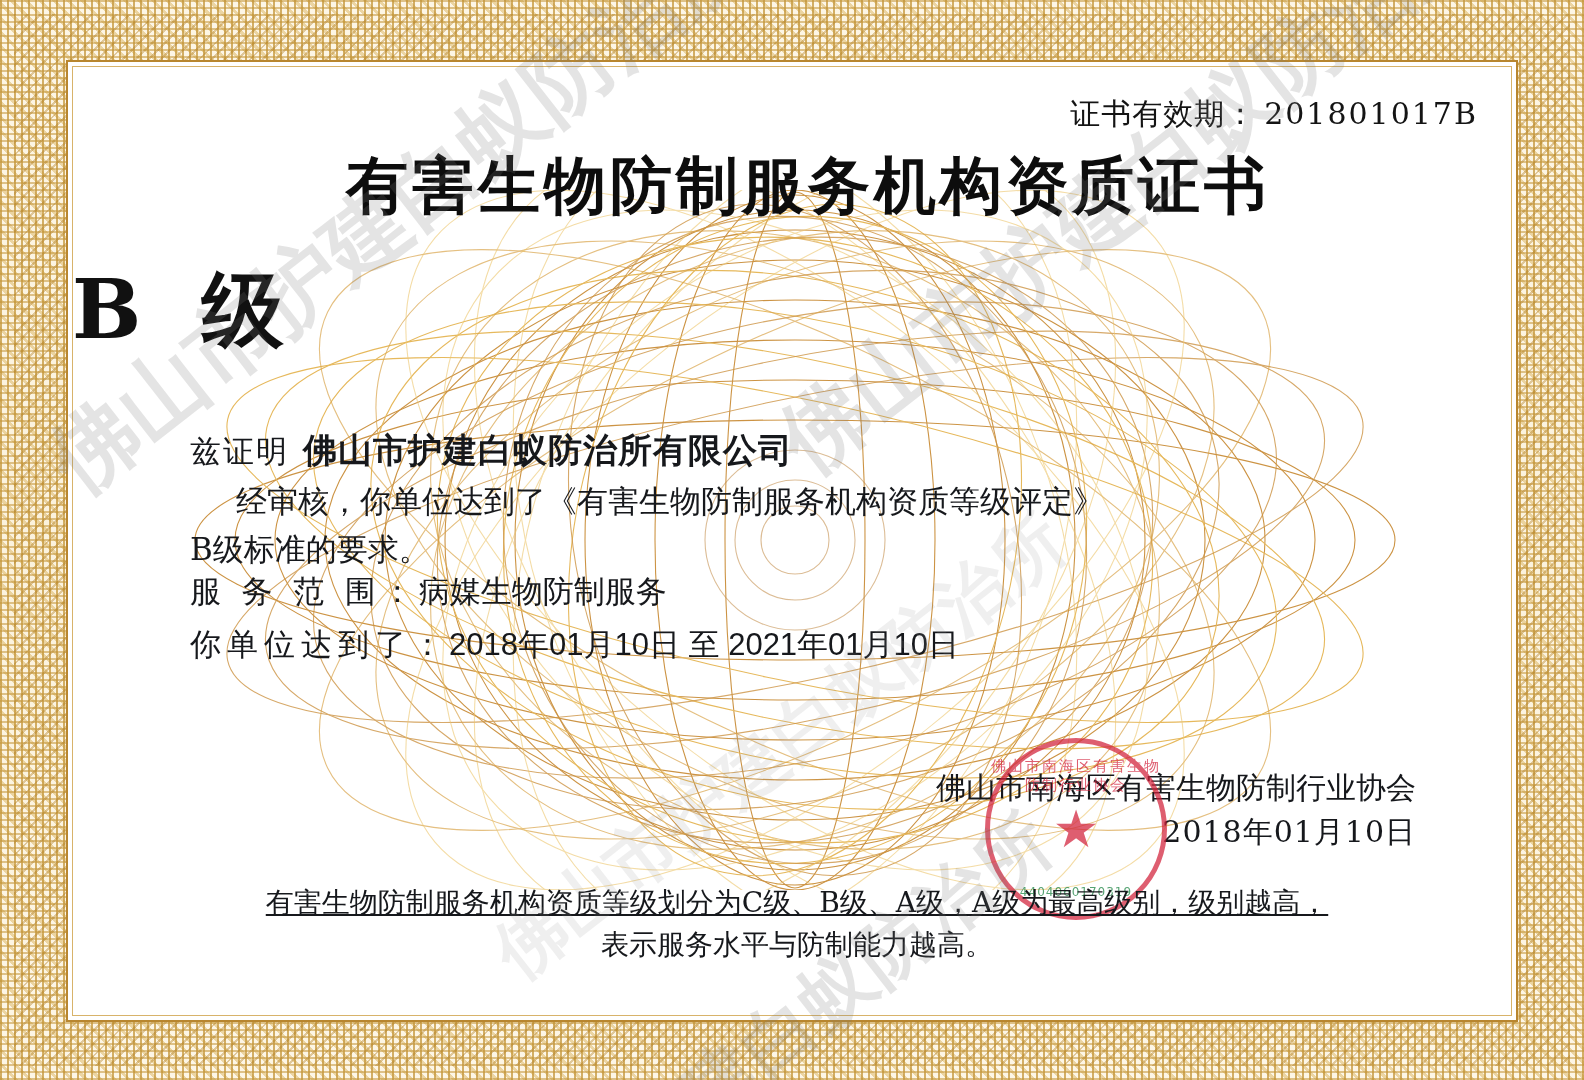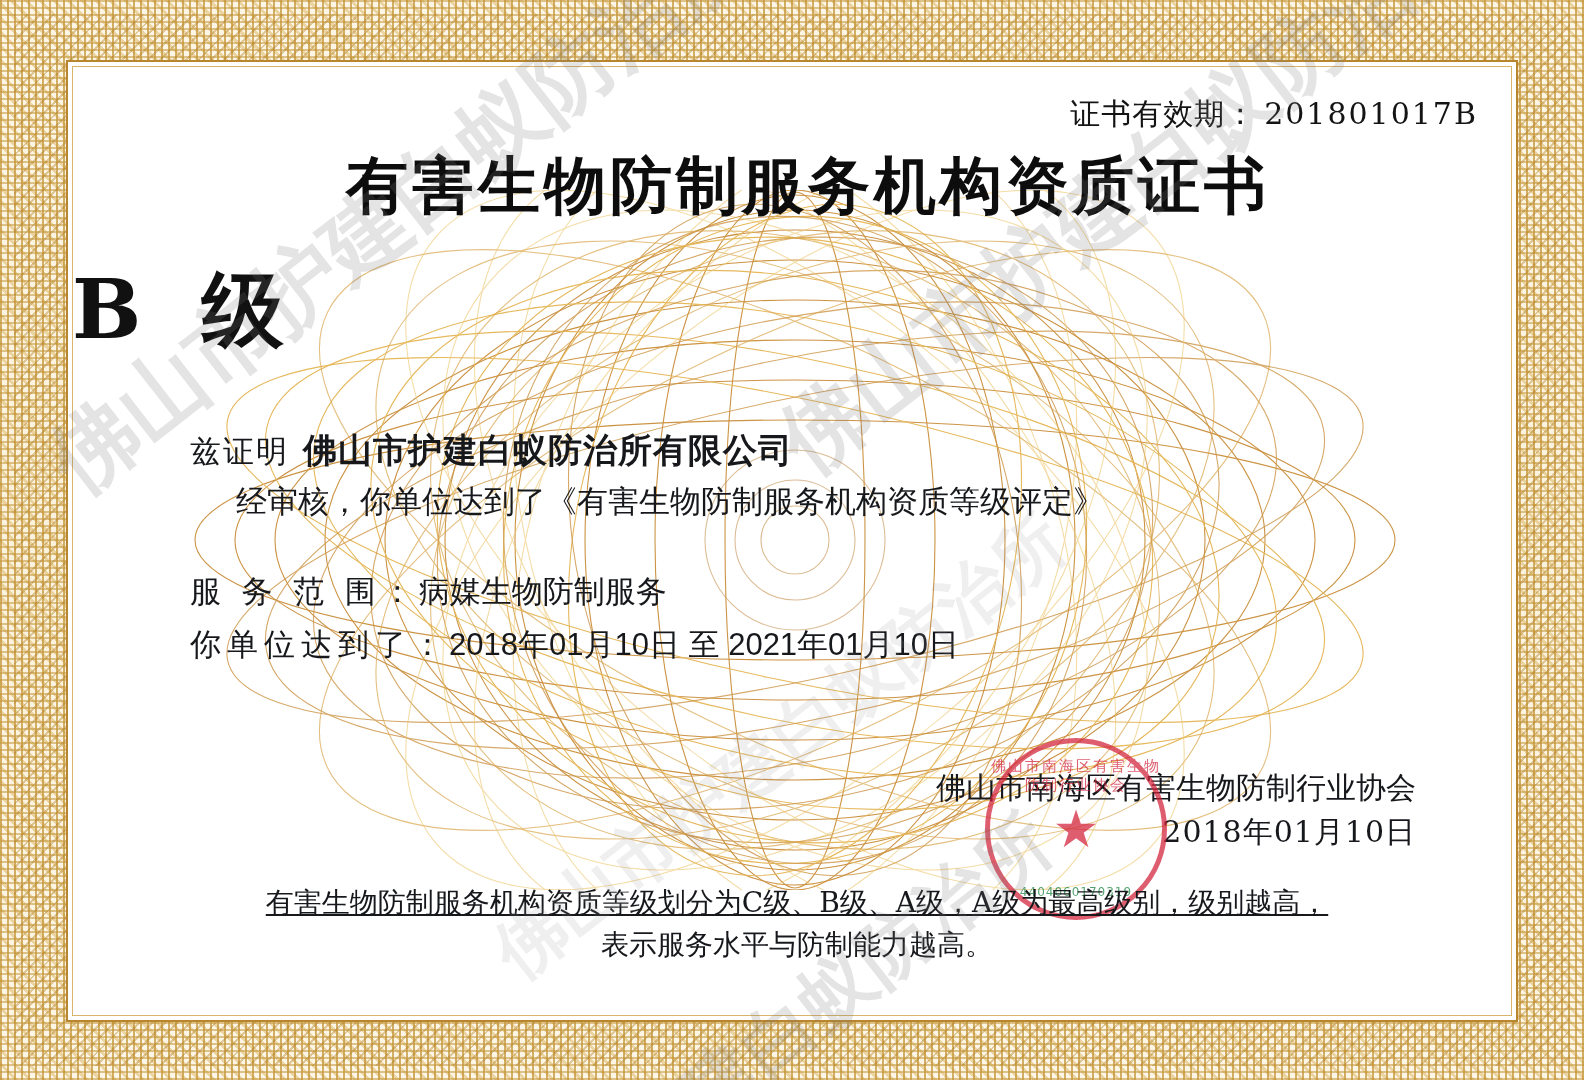--- a/index.html
+++ b/index.html
@@ -316,20 +316,21 @@
 
     <div class="main-title">有害生物防制服务机构资质证书</div>
 
     <div class="grade">B 级</div>
 
     <div class="body-block">
       <div class="line-1">
         <span class="lead">兹证明</span><span class="company">佛山市护建白蚁防治所有限公司</span>
       </div>
       <div class="line-2">经审核，你单位达到了《有害生物防制服务机构资质等级评定》</div>
+      <div class="line-3">B级标准的要求。</div>
     </div>
 
     <div class="fields">
       <div>
         <span class="field-label">服 务 范 围：</span><span>病媒生物防制服务</span>
       </div>
       <div>
         <span class="field-label">你单位达到了：</span><span>2018年01月10日 至 2021年01月10日</span>
       </div>
     </div>

